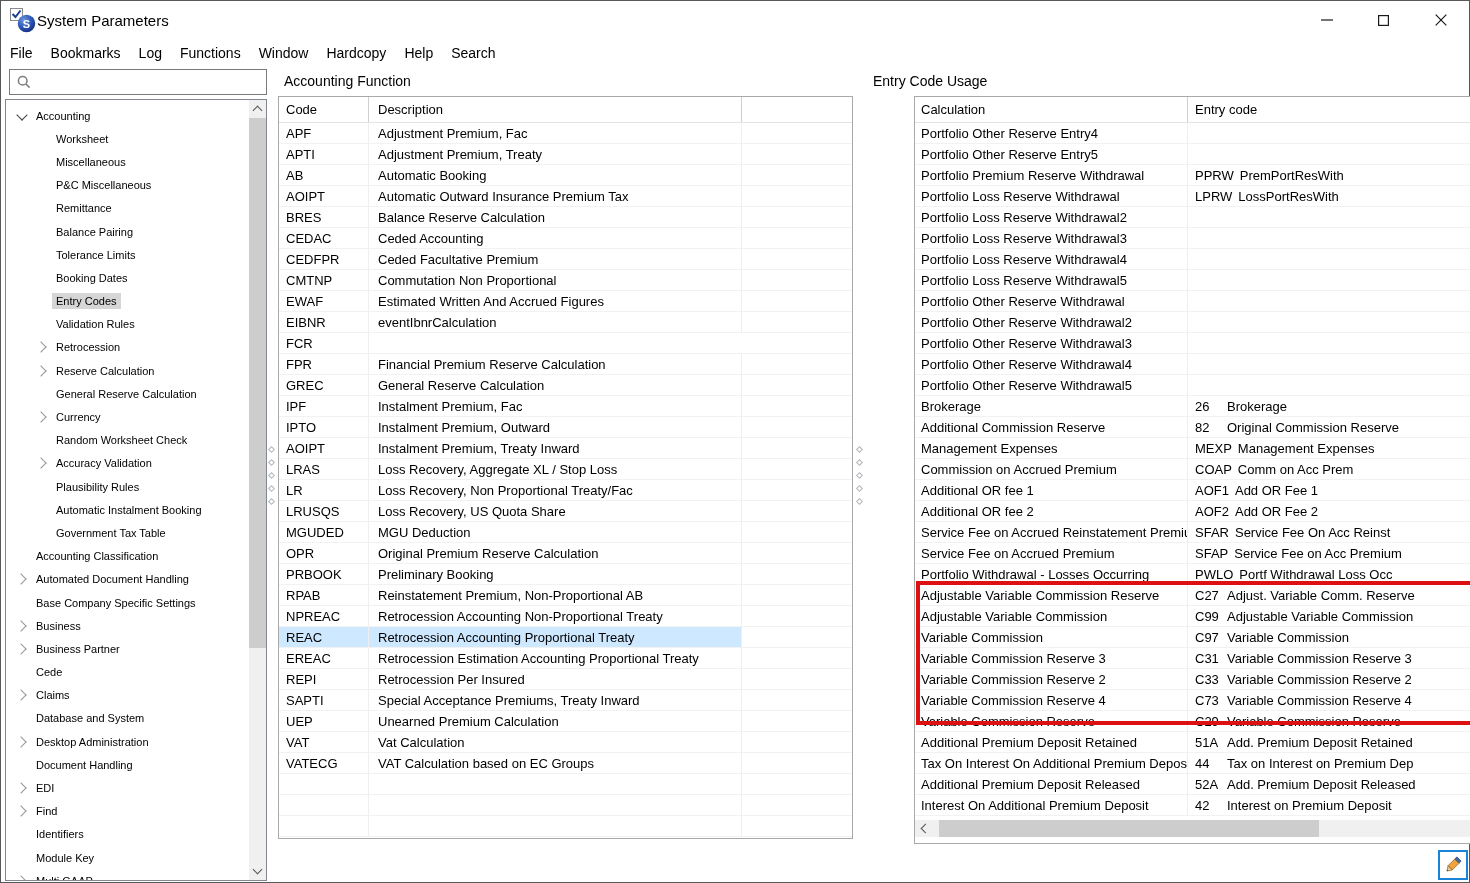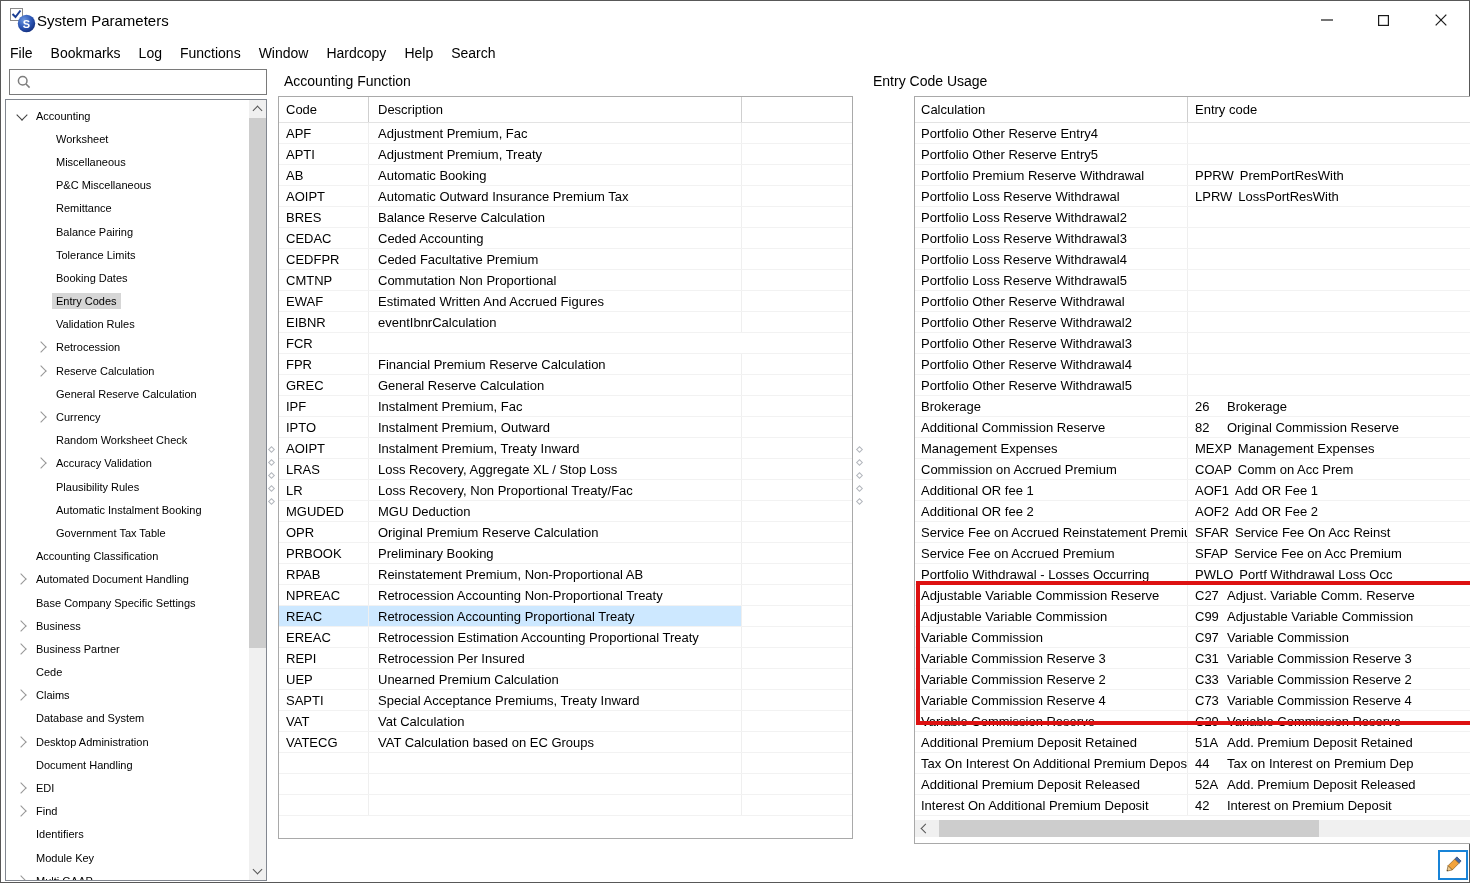--- a/index.html
+++ b/index.html
@@ -403,20 +403,25 @@
           <span class="cell c-code">LRAS</span>
           <span class="cell c-desc">Loss Recovery, Aggregate XL / Stop Loss</span>
           <span class="cell c-extra"></span>
         </div>
         <div class="t-row">
           <span class="cell c-code">LR</span>
           <span class="cell c-desc">Loss Recovery, Non Proportional Treaty/Fac</span>
           <span class="cell c-extra"></span>
         </div>
         <div class="t-row">
+          <span class="cell c-code">LRUSQS</span>
+          <span class="cell c-desc">Loss Recovery, US Quota Share</span>
+          <span class="cell c-extra"></span>
+        </div>
+        <div class="t-row">
           <span class="cell c-code">MGUDED</span>
           <span class="cell c-desc">MGU Deduction</span>
           <span class="cell c-extra"></span>
         </div>
         <div class="t-row">
           <span class="cell c-code">OPR</span>
           <span class="cell c-desc">Original Premium Reserve Calculation</span>
           <span class="cell c-extra"></span>
         </div>
         <div class="t-row">
@@ -443,27 +448,27 @@
           <span class="cell c-code">EREAC</span>
           <span class="cell c-desc">Retrocession Estimation Accounting Proportional Treaty</span>
           <span class="cell c-extra"></span>
         </div>
         <div class="t-row">
           <span class="cell c-code">REPI</span>
           <span class="cell c-desc">Retrocession Per Insured</span>
           <span class="cell c-extra"></span>
         </div>
         <div class="t-row">
+          <span class="cell c-code">SAPTI</span>
+          <span class="cell c-desc">Special Acceptance Premiums, Treaty Inward</span>
+          <span class="cell c-extra"></span>
+        </div>
+        <div class="t-row">
           <span class="cell c-code">UEP</span>
           <span class="cell c-desc">Unearned Premium Calculation</span>
-          <span class="cell c-extra"></span>
-        </div>
-        <div class="t-row">
-          <span class="cell c-code">SAPTI</span>
-          <span class="cell c-desc">Special Acceptance Premiums, Treaty Inward</span>
           <span class="cell c-extra"></span>
         </div>
         <div class="t-row">
           <span class="cell c-code">VAT</span>
           <span class="cell c-desc">Vat Calculation</span>
           <span class="cell c-extra"></span>
         </div>
         <div class="t-row">
           <span class="cell c-code">VATECG</span>
           <span class="cell c-desc">VAT Calculation based on EC Groups</span>

